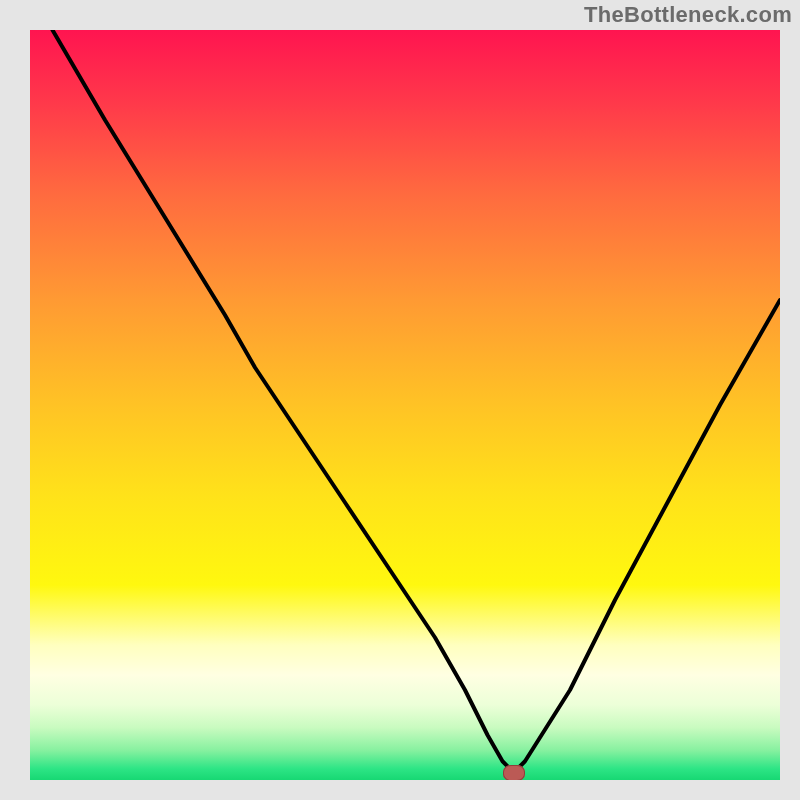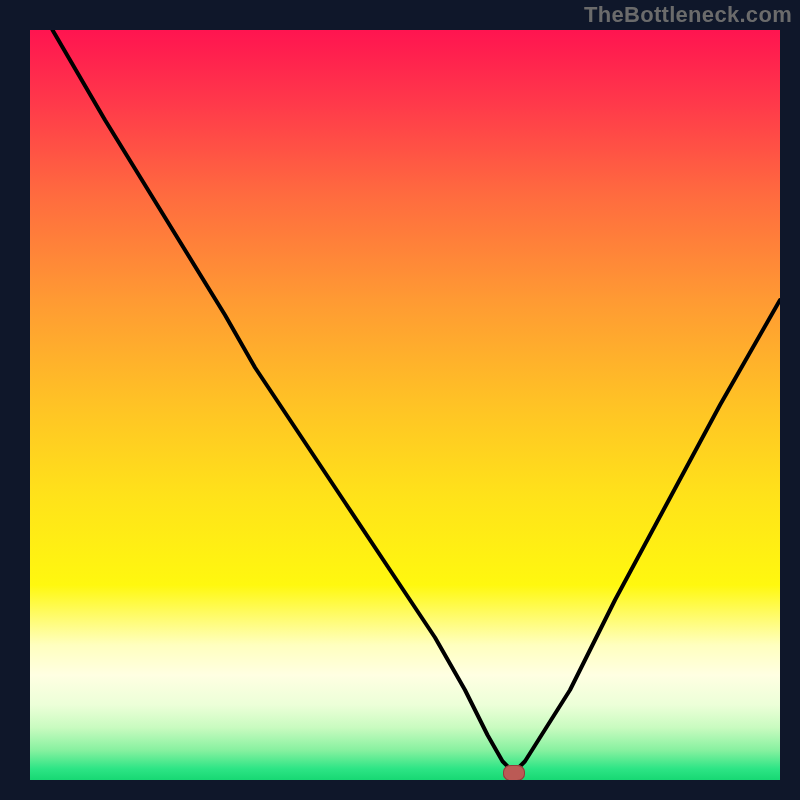--- a/index.html
+++ b/index.html
@@ -8,21 +8,21 @@
     width: 800px;
     height: 800px;
     overflow: hidden;
     background: #000;
     font-family: Arial, Helvetica, sans-serif;
   }
   .stage {
     position: relative;
     width: 800px;
     height: 800px;
-    background: #0f172a;
+    background: #e5e5e5;
   }
   .watermark {
     position: absolute;
     top: 2px;
     right: 8px;
     color: #6b6b6b;
     font-size: 22px;
     font-weight: 600;
     letter-spacing: 0.3px;
     z-index: 10;

